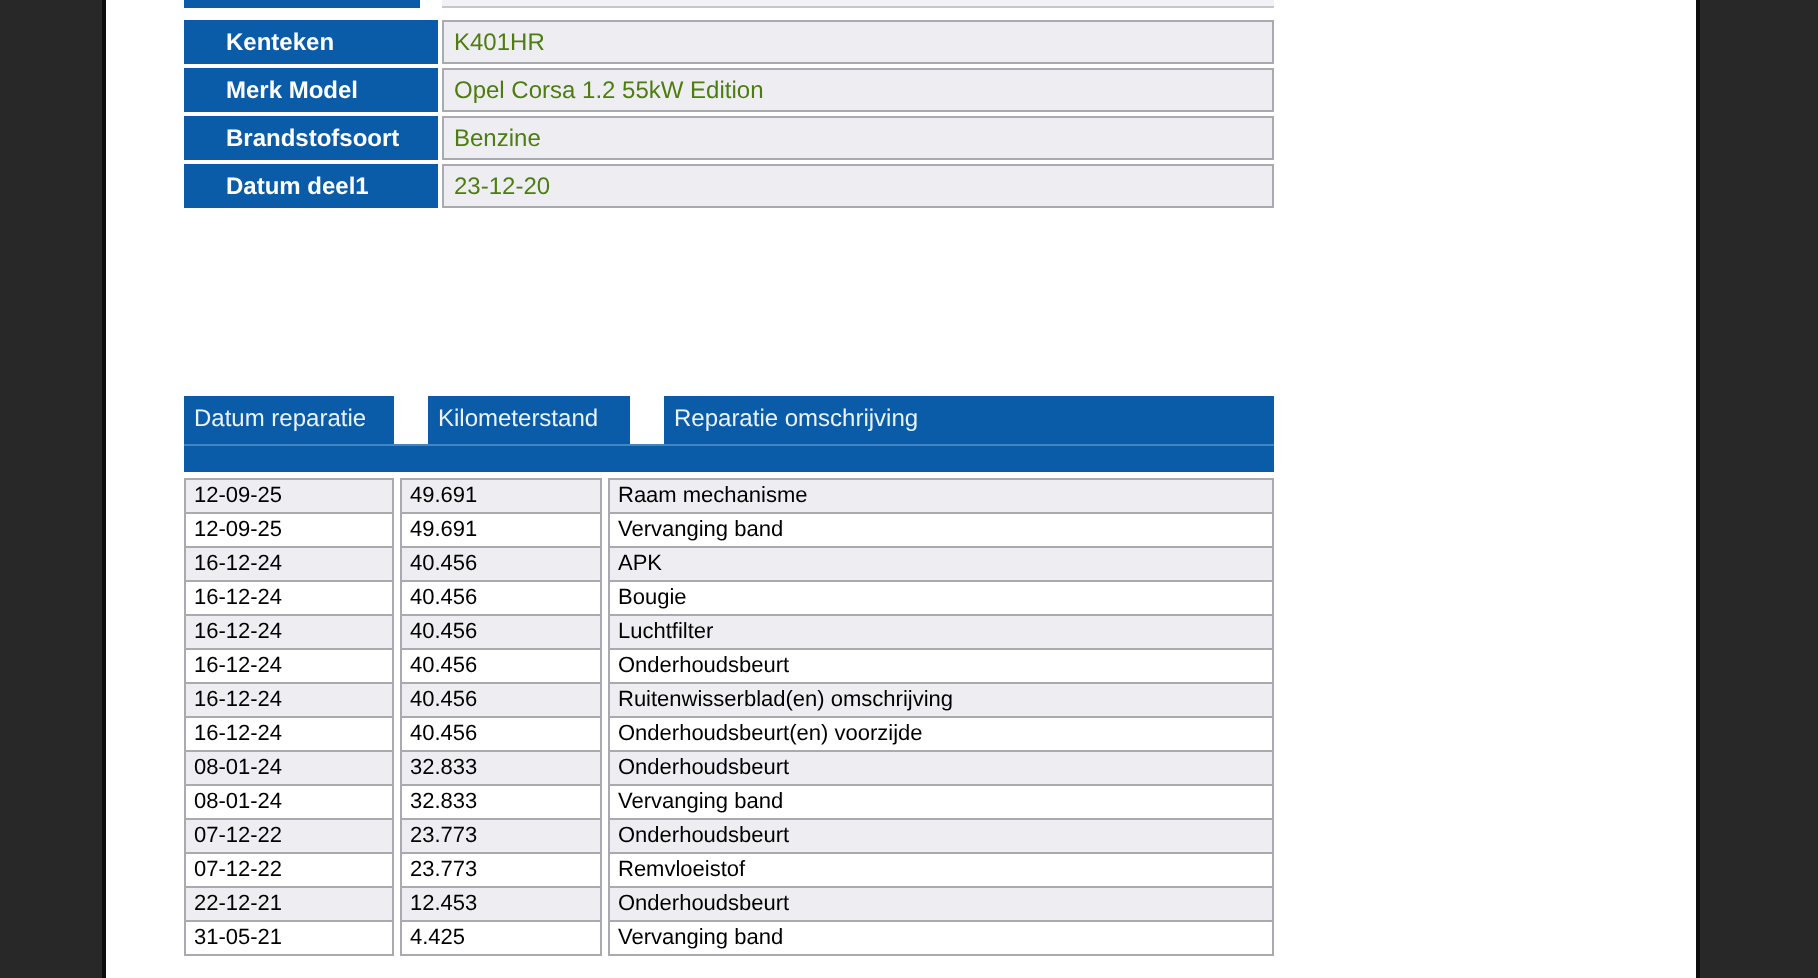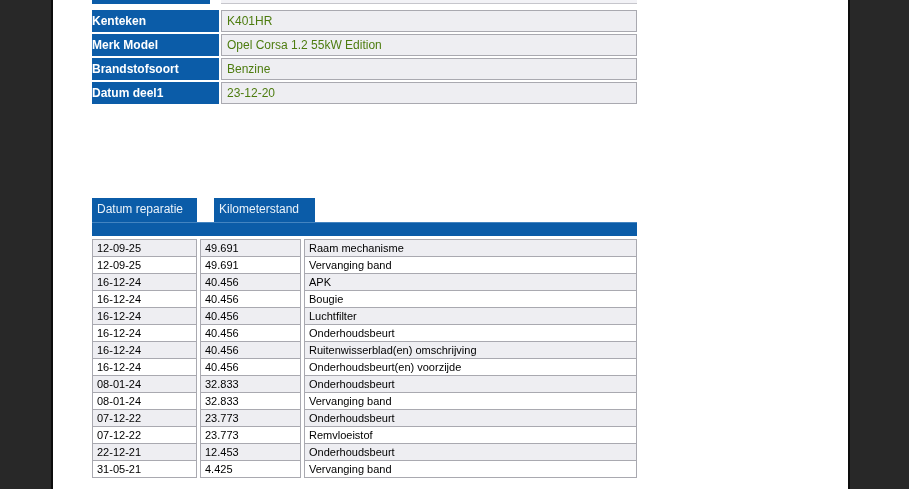--- a/index.html
+++ b/index.html
@@ -18,21 +18,21 @@
   .dark-left{left:0;width:53px;border-right:2px solid var(--dark-edge);}
   .dark-right{right:0;width:61px;border-left:2px solid var(--dark-edge);}
 
   
   .cut-strip-label{position:absolute;left:92px;top:0;width:118px;height:4px;background:var(--blue);}
   .cut-strip-value{position:absolute;left:221px;top:0;width:416px;height:4px;background:#F2F2F6;border-bottom:1px solid #C6C6CC;}
 
   
   .vehicle-table{position:absolute;left:92px;top:10px;width:545px;}
   .vrow{display:grid;grid-template-columns:127px 1fr;column-gap:2px;margin-bottom:2px;}
-  .vlabel{height:22px;background:var(--blue);color:#FFFFFF;font-weight:bold;font-size:12px;line-height:22px;padding-left:0;}
+  .vlabel{height:22px;background:var(--blue);color:#FFFFFF;font-weight:bold;font-size:12px;line-height:22px;padding-left:21px;}
   .vvalue{height:22px;background:var(--cellgray);border:1px solid var(--cellborder);color:#4d7c0f;font-size:12px;line-height:20px;padding-left:5px;white-space:nowrap;overflow:hidden;}
 
   
   .repairs{position:absolute;left:92px;top:198px;width:545px;}
   .rep-header-row{display:grid;grid-template-columns:105px 101px 1fr;column-gap:17px;}
   .hcell{height:24px;background:var(--blue);color:#EAF2FA;font-size:12px;padding:4px 0 0 5px;white-space:nowrap;overflow:hidden;}
   .rep-header-band{height:14px;background:var(--blue);border-top:1px solid var(--blue-divider);}
   .rep-body{margin-top:3px;}
   .rrow{display:grid;grid-template-columns:105px 101px 1fr;column-gap:3px;}
   .rcell{height:17px;background:var(--cellgray);border:1px solid var(--cellborder);border-top:none;color:#000;font-size:11px;line-height:16px;padding-left:4px;white-space:nowrap;overflow:hidden;}
@@ -71,20 +71,21 @@
   </div>
 </div>
 
   <div class="repairs">
     <div class="rep-header">
       <div class="rep-header-row">
   <div class="hcell">Datum reparatie</div>
 
   <div class="hcell">Kilometerstand</div>
 
+  <div class="hcell">Reparatie omschrijving</div>
 </div>
       <div class="rep-header-band"></div>
     </div>
     <div class="rep-body">
   <div class="rrow first">
     <div class="rcell">12-09-25</div>
     <div class="rcell">49.691</div>
     <div class="rcell">Raam mechanisme</div>
   </div>
 

